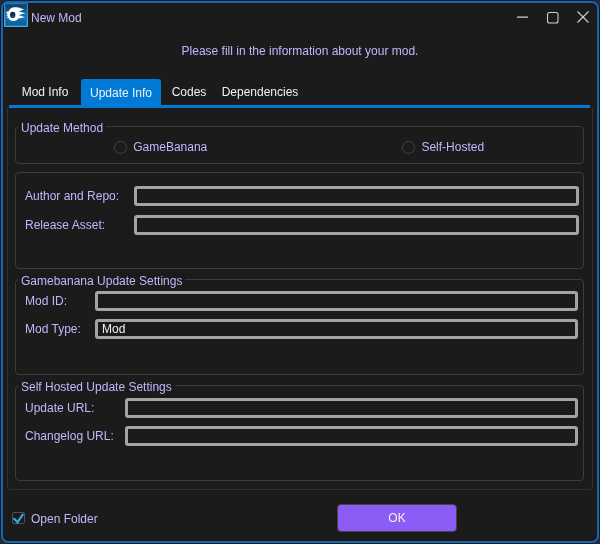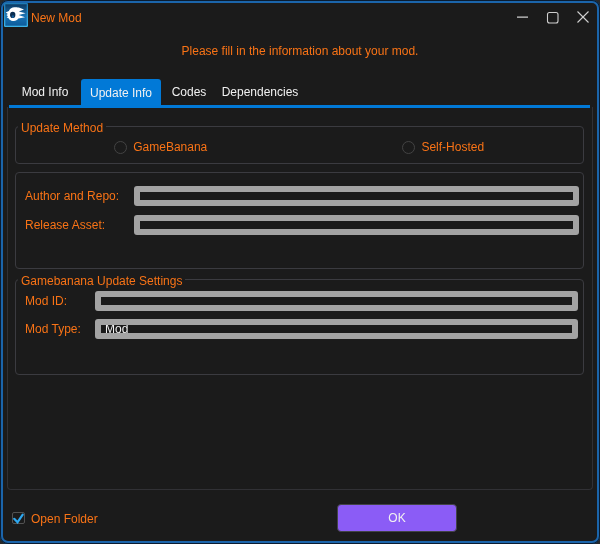--- a/index.html
+++ b/index.html
@@ -1,21 +1,21 @@
 <!DOCTYPE html>
 <html><head>
 <meta charset="utf-8">
 <style>
   * { margin:0; padding:0; box-sizing:border-box; }
   html,body { width:600px; height:544px; background:#292929; overflow:hidden;
               font-family:"Liberation Sans", sans-serif; }
   .window { position:absolute; left:0; top:0; width:600px; height:544px;
             background:#1b1b1b; border-radius:8px;
             box-shadow: inset 0 0 0 1px #0a1c30, inset 0 0 0 3px #1b65ab; overflow:hidden; }
-  .text { color:#f97316; font-size:12px; }
+  .text { color:#c4b5fd; font-size:12px; }
 
   
   .app-icon { position:absolute; left:4px; top:3px; width:24px; height:24px; }
   .win-title { position:absolute; left:31px; top:11px; }
   .win-btn { position:absolute; top:4px; width:26px; height:26px; }
   .win-btn svg { position:absolute; left:0; top:0; }
   .btn-min { left:508px; }
   .btn-max { left:539px; }
   .btn-close { left:569px; }
 
@@ -51,21 +51,21 @@
   .radio-row { position:absolute; left:0; top:2px; width:100%; height:100%;
                display:flex; }
   .radio-col { flex:1; display:flex; align-items:center; justify-content:center; }
   .radio-col:nth-child(1) { transform:translateX(3px); }
   .radio-col:nth-child(2) { transform:translateX(2px); }
   .radio-col:nth-child(3) { transform:translateX(-3px); }
   .radio-circle { width:13px; height:13px; border:1.5px solid #434343;
                   border-radius:50%; margin-right:6px; flex:none; }
   .flabel { position:absolute; left:9px; white-space:nowrap; }
   .finput { position:absolute; height:20px; background:#1a1a1a;
-            border:6px solid #a3a3a3; border-radius:3px; color:#f1f1f1;
+            border:3px solid #a3a3a3; border-radius:3px; color:#f1f1f1;
             font-family:"Liberation Sans", sans-serif; font-size:12px;
             padding:0 4px; outline:none; }
 
   
   .checkbox-box { position:absolute; left:12px; top:512px; width:13px; height:12px;
                   background:#1b1b1b; border:1px solid #525252; border-radius:2px; }
   .checkbox-label { position:absolute; left:31px; top:512px; }
   .dlg-btn { position:absolute; top:504px; width:120px; height:28px;
              background:#8b5cf6; border:1px solid #434348; border-radius:4px;
              color:#f1f1f1; font-size:12px; display:flex; align-items:center;
@@ -151,20 +151,27 @@
     </div>
 
     <div class="group g3">
       <span class="group-label text">Gamebanana Update Settings</span>
       <span class="flabel text" style="top:14px;">Mod ID:</span>
       <input class="finput" style="left: 79px; top: 11px; width: 483px;" type="text">
       <span class="flabel text" style="top:42px;">Mod Type:</span>
       <input class="finput" style="left: 79px; top: 39px; width: 483px;" type="text" value="Mod">
     </div>
 
+    <div class="group g4">
+      <span class="group-label text">Self Hosted Update Settings</span>
+      <span class="flabel text" style="top:15px;">Update URL:</span>
+      <input class="finput" style="left: 109px; top: 12px; width: 453px;" type="text">
+      <span class="flabel text" style="top:43px;">Changelog URL:</span>
+      <input class="finput" style="left: 109px; top: 40px; width: 453px;" type="text">
+    </div>
   </div>
 
   <div class="checkbox-box">
     <svg width="16" height="16" viewBox="0 0 16 16" style="position:absolute; left:-2px; top:-2px;">
       <path d="M3.2,7.8 L6.5,11.3 L11.7,3.6" fill="none" stroke="#2da8f0" stroke-width="2.2" stroke-linecap="round"></path>
     </svg>
   </div>
   <span class="checkbox-label text">Open Folder</span>
   <div class="dlg-btn btn-ok">OK</div>
   <div class="dlg-btn btn-cancel">Cancel</div>

